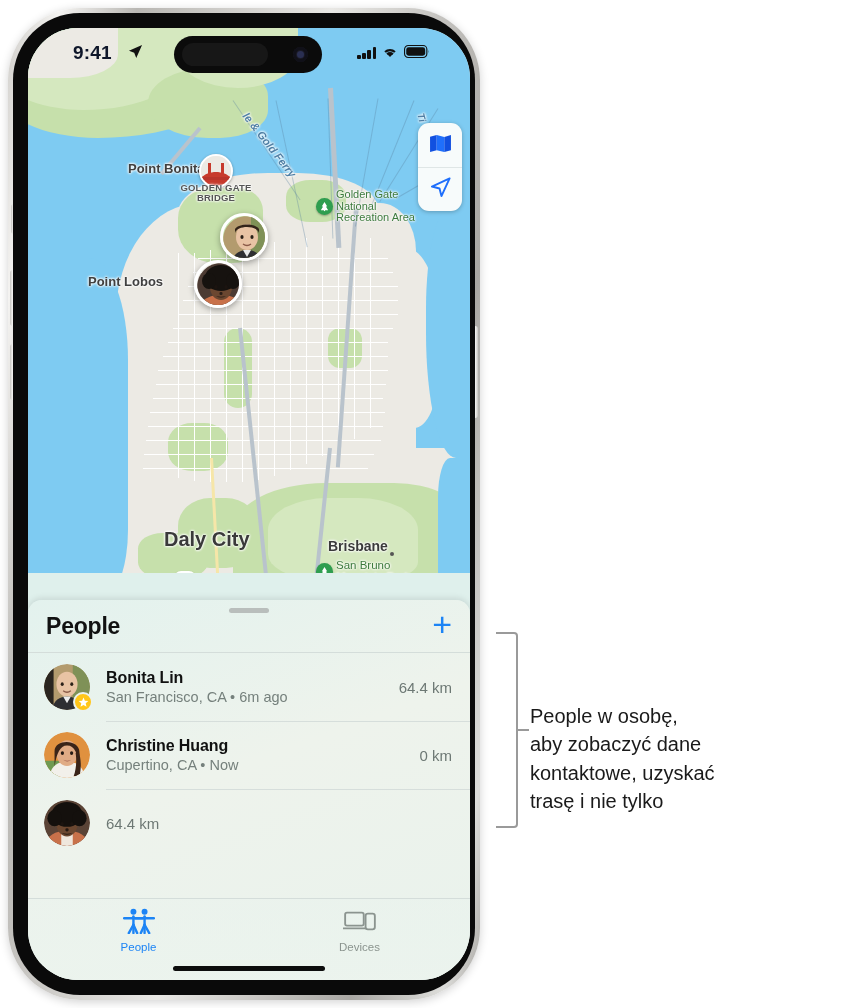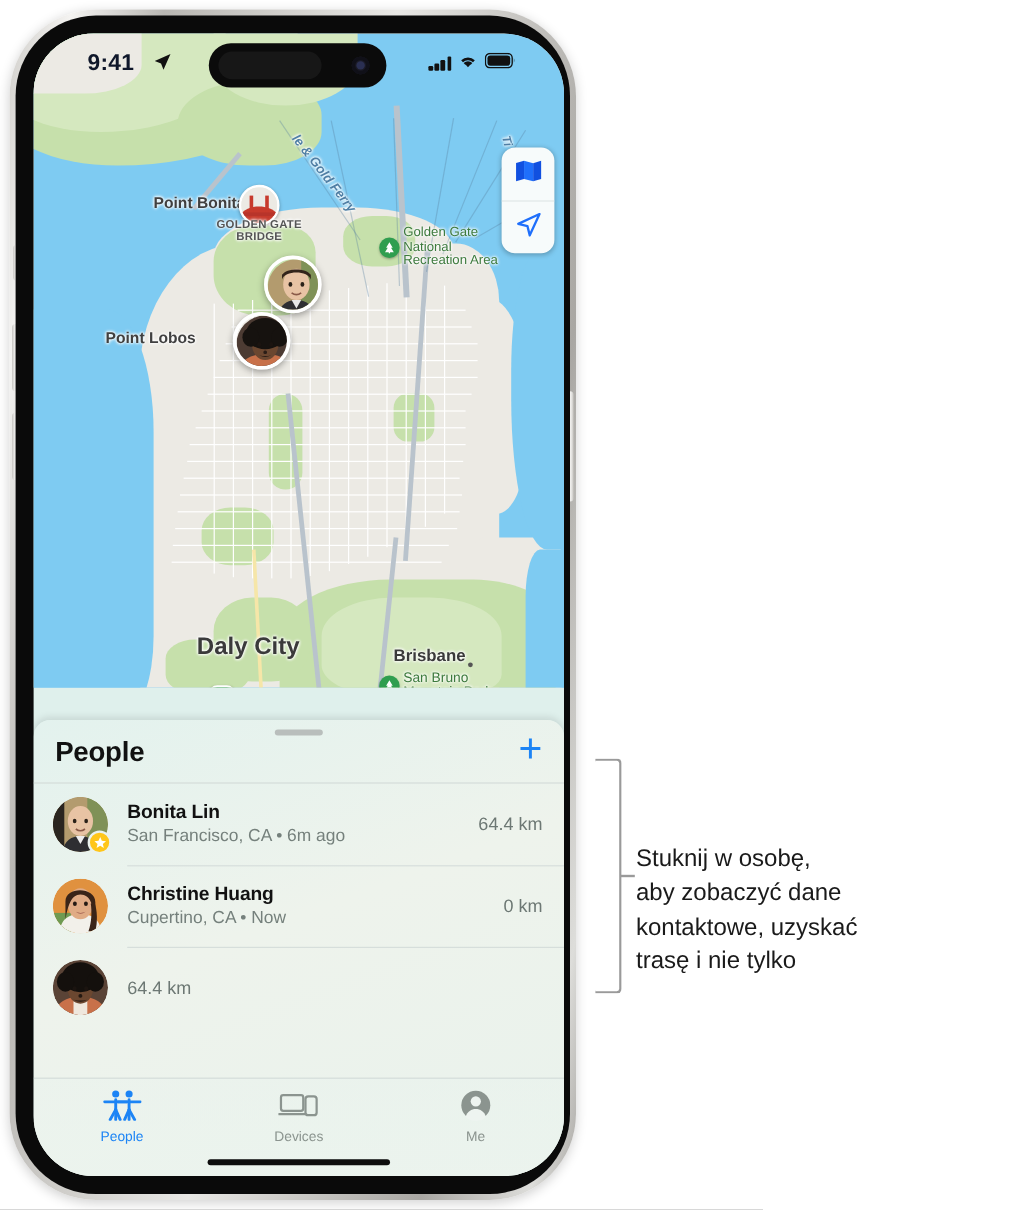--- a/index.html
+++ b/index.html
@@ -596,41 +596,31 @@
               <svg width="34" height="26" viewBox="0 0 36 28">
                 <rect x="2" y="5" width="20" height="14" rx="2" fill="none" stroke="#8b948f" stroke-width="2"></rect>
                 <path d="M0 22 L24 22" stroke="#8b948f" stroke-width="2" stroke-linecap="round"></path>
                 <rect x="24" y="6" width="10" height="17" rx="2.5" fill="none" stroke="#8b948f" stroke-width="2"></rect>
               </svg>
             </span>
             <span class="tab-label">Devices</span>
           </div>
 
 
-          <div class="tab">
-            <span>
-              <svg width="27" height="26" viewBox="0 0 28 28">
-                <circle cx="14" cy="14" r="13" fill="#8b948f"></circle>
-                <circle cx="14" cy="10.5" r="4.6" fill="#eef4f0"></circle>
-                <path d="M4.8 24.4 C6.5 19.6 10 17.4 14 17.4 C18 17.4 21.5 19.6 23.2 24.4 A13 13 0 0 1 4.8 24.4 Z" fill="#eef4f0"></path>
-              </svg>
-            </span>
-            <span class="tab-label">Me</span>
-          </div>
 
         </div>
 
         <div class="home-indicator"></div>
       </div>
 
     </div>
   </div>
 
   <div class="callout-bracket"></div>
   <div class="callout-stub"></div>
   <div class="callout-text">
-    <div>Stuknij w osobę,</div>
+    <div>People w osobę,</div>
     <div>aby zobaczyć dane</div>
     <div>kontaktowe, uzyskać</div>
     <div>trasę i nie tylko</div>
   </div>
 
 </div>
 
 </body></html>

